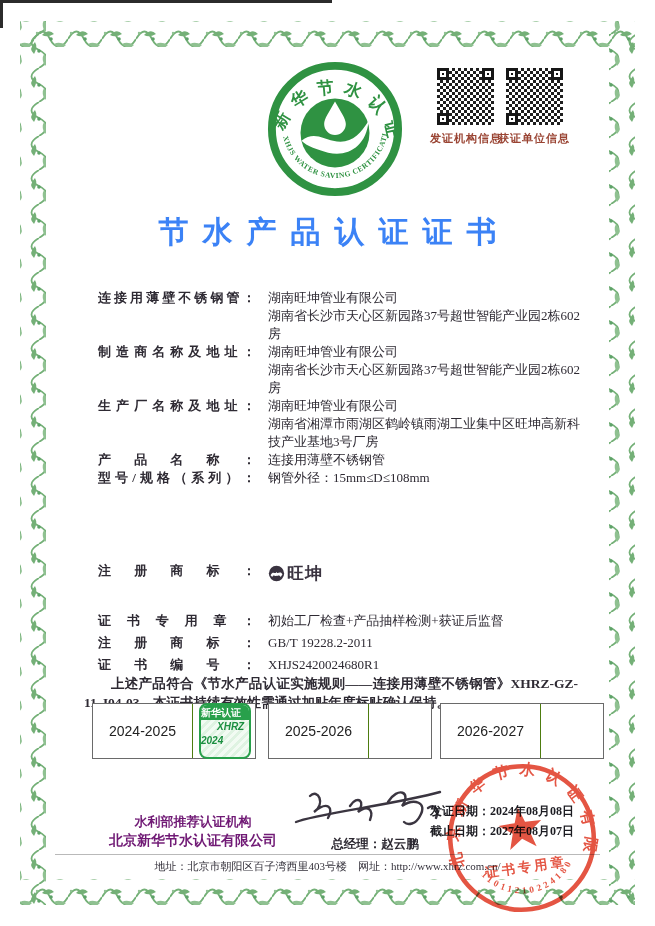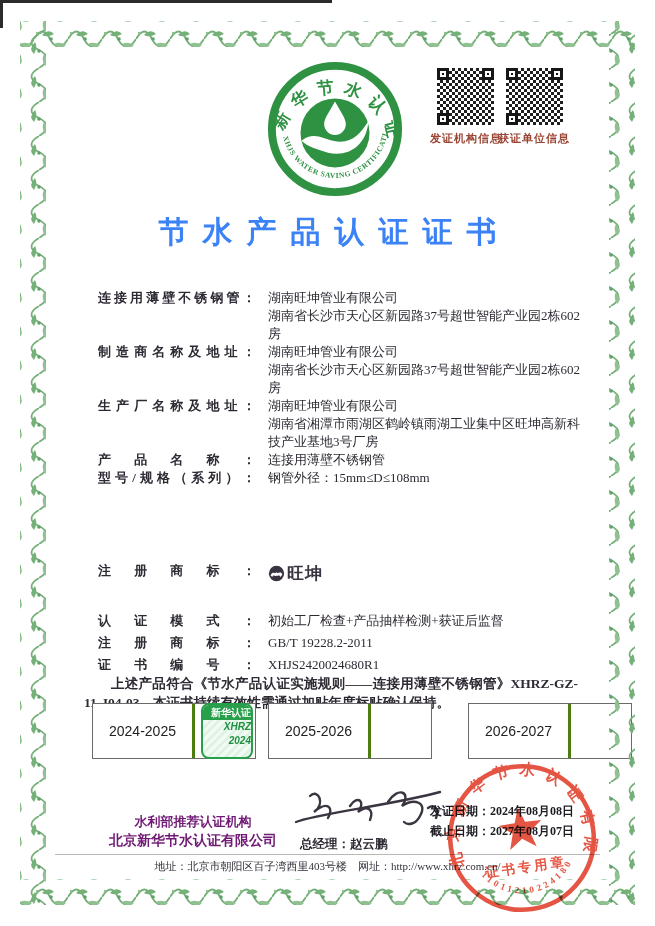--- a/index.html
+++ b/index.html
@@ -37,38 +37,38 @@
   .tmrow{left:98px;top:562px;width:482px;display:flex;font-size:13px;}
   .tmval{margin-left:12px;display:flex;align-items:center;gap:2px;font-weight:bold;
          font-size:17px;color:#3a3340;font-family:"Liberation Sans",sans-serif;letter-spacing:1px;}
   
   .cert{left:98px;top:610px;width:482px;font-size:13px;line-height:22px;}
   
   .statement{left:84px;top:674px;width:494px;font-size:13.5px;line-height:19px;
              text-align:justify;text-indent:2em;font-weight:600;}
   
   .ybox{top:703px;width:164px;height:56px;border:1px solid #6a6a6a;display:flex;box-sizing:border-box;background:#fff;}
-  .ycell{width:99px;border-right:3px solid #4d7c0f;display:flex;align-items:center;justify-content:center;
+  .ycell{width:99px;border-right:1px solid #4d7c0f;display:flex;align-items:center;justify-content:center;
          font-size:14px;font-family:"Liberation Sans","DejaVu Sans",sans-serif;color:#222;}
   .scell{flex:1;position:relative;}
   .sticker{position:absolute;left:6px;top:-1px;width:52px;height:56px;border:2px solid #28a04b;border-radius:8px;
            background:repeating-linear-gradient(135deg,#f2fbf3 0 3px,#dff3e2 3px 6px);
-           box-sizing:border-box;text-align:right;overflow:hidden;}
+           box-sizing:border-box;text-align:left;overflow:hidden;}
   .stk1{background:#28a04b;color:#fff;font-size:10px;font-weight:bold;line-height:15px;
         font-family:"Liberation Sans",sans-serif;letter-spacing:0;}
   .stk2{color:#1c8f41;font-size:10px;font-weight:bold;font-style:italic;line-height:14px;
         font-family:"Liberation Sans",sans-serif;padding-left:16px;}
   .stk3{color:#1c8f41;font-size:10px;font-weight:bold;font-style:italic;line-height:13px;
         font-family:"Liberation Sans",sans-serif;}
   
   .issuer{left:88px;top:812px;width:210px;text-align:center;font-weight:bold;color:#701a75;}
   .issuer .i1{font-size:13px;line-height:19px;}
   .issuer .i2{font-size:14px;line-height:20px;}
   #sig{left:288px;top:778px;}
-  .sigline{left:300px;top:836px;width:150px;text-align:left;font-size:12.5px;font-weight:600;}
+  .sigline{left:300px;top:836px;width:150px;text-align:center;font-size:12.5px;font-weight:600;}
   .dates{left:430px;top:801px;font-size:12px;font-weight:bold;line-height:20px;color:#1c1c22;}
   .hr1{left:55px;top:854px;width:545px;border-top:1px solid #b9b9b9;}
   .footer{left:0;top:859px;width:655px;text-align:center;font-size:11px;color:#33303a;}
   #seal{left:438px;top:754px;opacity:0.85;mix-blend-mode:multiply;z-index:6;
         transform:rotate(-8deg);}
   svg text{font-family:"Liberation Serif","DejaVu Serif",serif;}
 </style>
 </head>
 <body>
 
@@ -171,21 +171,21 @@
     <svg width="17" height="17" viewBox="0 0 20 20">
       <circle cx="10" cy="10" r="9" fill="#3a3340"></circle>
       <path d="M3 12 C 6 6, 9 12, 10 8 C 11 12, 14 6, 17 11 L 15 14 C 12 10, 10 15, 10 12 C 9 15, 7 10, 5 14 Z" fill="#ffffff"></path>
     </svg>
     <span>旺坤</span>
   </span>
 </div>
 
 <div class="abs cert">
   <div class="frow">
-    <span class="flabel">认证模式：</span>
+    <span class="flabel">证书专用章：</span>
     <span class="fval">初始工厂检查+产品抽样检测+获证后监督</span>
   </div>
   <div class="frow">
     <span class="flabel">注册商标：</span>
     <span class="fval">GB/T 19228.2-2011</span>
   </div>
   <div class="frow">
     <span class="flabel">证书编号：</span>
     <span class="fval">XHJS2420024680R1</span>
   </div>
@@ -200,21 +200,21 @@
       <div class="stk1">新华认证</div>
       <div class="stk2">XHRZ</div>
       <div class="stk3">2024</div>
     </div>
   </div>
 </div>
 <div class="abs ybox" style="left:268px;">
   <div class="ycell">2025-2026</div>
   <div class="scell"></div>
 </div>
-<div class="abs ybox" style="left:468px;gap:16px;">
+<div class="abs ybox" style="left:440px;gap:16px;">
   <div class="ycell">2026-2027</div>
   <div class="scell"></div>
 </div>
 
 <div class="abs issuer">
   <div class="i1">水利部推荐认证机构</div>
   <div class="i2">北京新华节水认证有限公司</div>
 </div>
 
 <svg id="sig" class="abs" width="160" height="62" viewBox="0 0 160 62">

